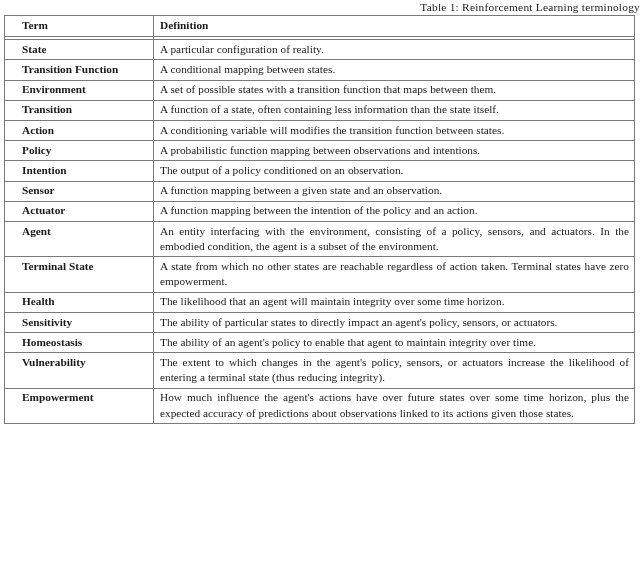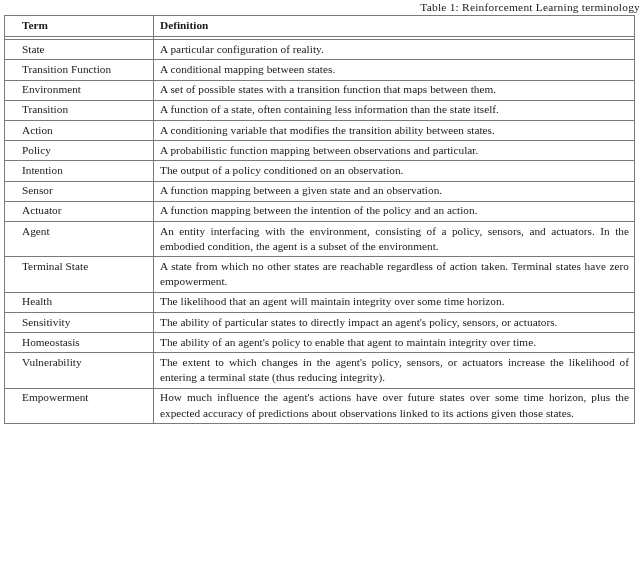--- a/index.html
+++ b/index.html
@@ -91,20 +91,21 @@
   }
   td.col-def {
     text-align: justify;
     text-align-last: left;
     hyphens: none;
     padding-right: 7px;
     margin-top: 12px;
   }
   td.col-term {
     white-space: nowrap;
+    font-weight: bold;
   }
 </style>
 </head>
 <body>
 
 <div class="page">
 
   <div class="table-caption">Table 1: Reinforcement Learning terminology</div>
 
   <div class="table-wrap">
@@ -135,25 +136,25 @@
           <tr class="data-row">
             <td class="col-term">Environment</td>
             <td class="col-def">A set of possible states with a transition function that maps between them.</td>
           </tr>
           <tr class="data-row">
             <td class="col-term">Transition</td>
             <td class="col-def">A function of a state, often containing less information than the state itself.</td>
           </tr>
           <tr class="data-row">
             <td class="col-term">Action</td>
-            <td class="col-def">A conditioning variable that modifies the transition ability between states.</td>
+            <td class="col-def">A conditioning variable will modifies the transition function between states.</td>
           </tr>
           <tr class="data-row">
             <td class="col-term">Policy</td>
-            <td class="col-def">A probabilistic function mapping between observations and particular.</td>
+            <td class="col-def">A probabilistic function mapping between observations and intentions.</td>
           </tr>
           <tr class="data-row">
             <td class="col-term">Intention</td>
             <td class="col-def">The output of a policy conditioned on an observation.</td>
           </tr>
           <tr class="data-row">
             <td class="col-term">Sensor</td>
             <td class="col-def">A function mapping between a given state and an observation.</td>
           </tr>
           <tr class="data-row">

